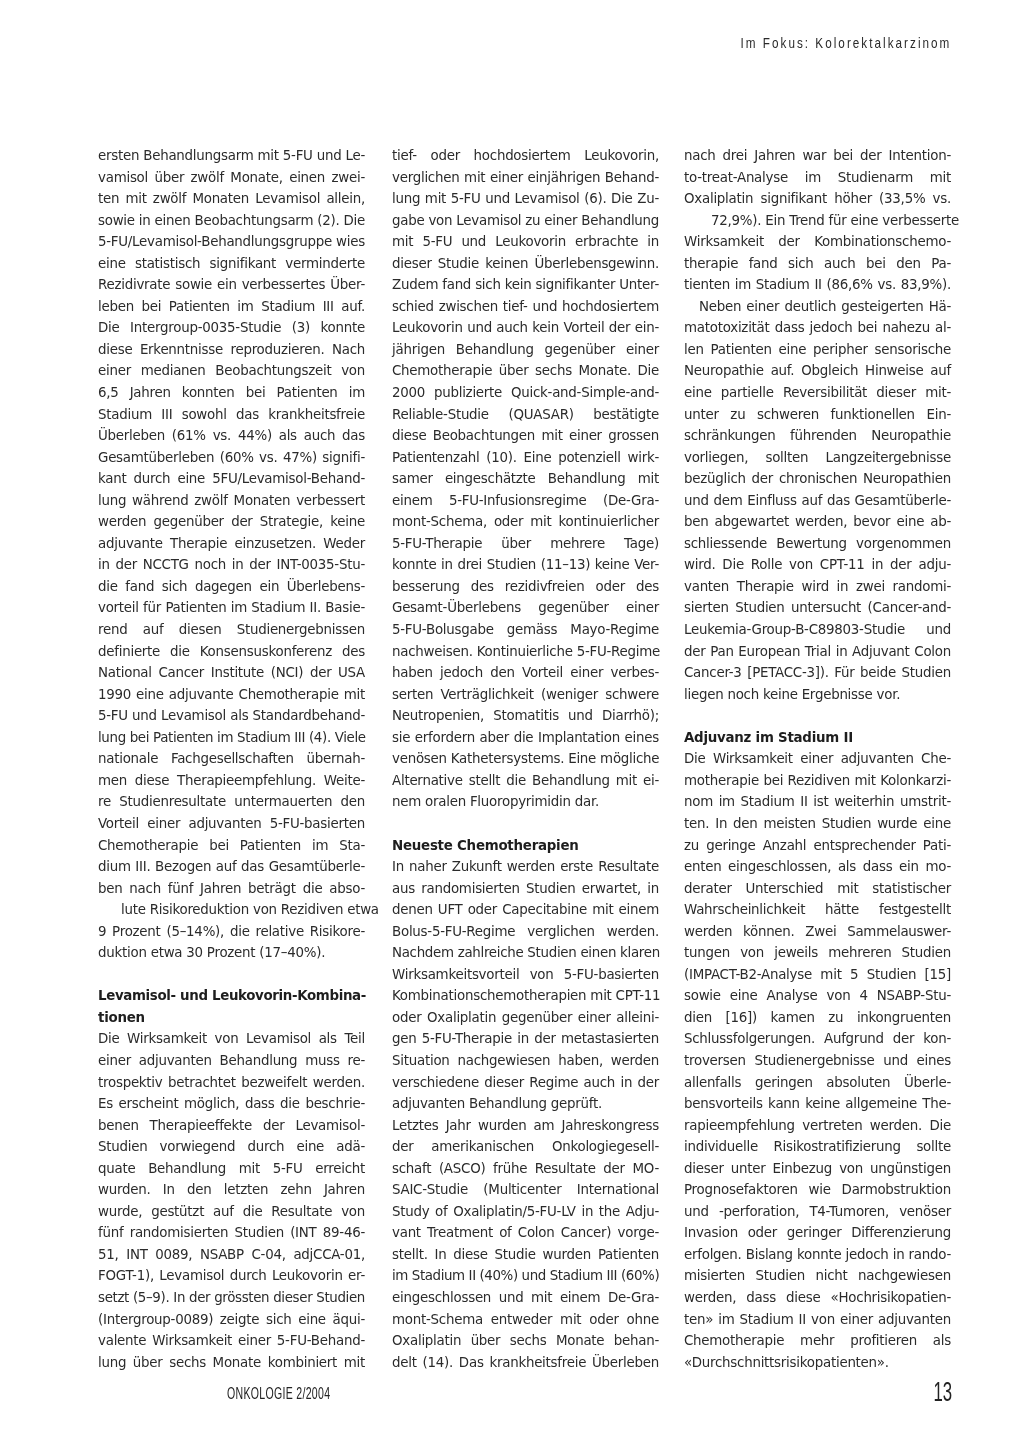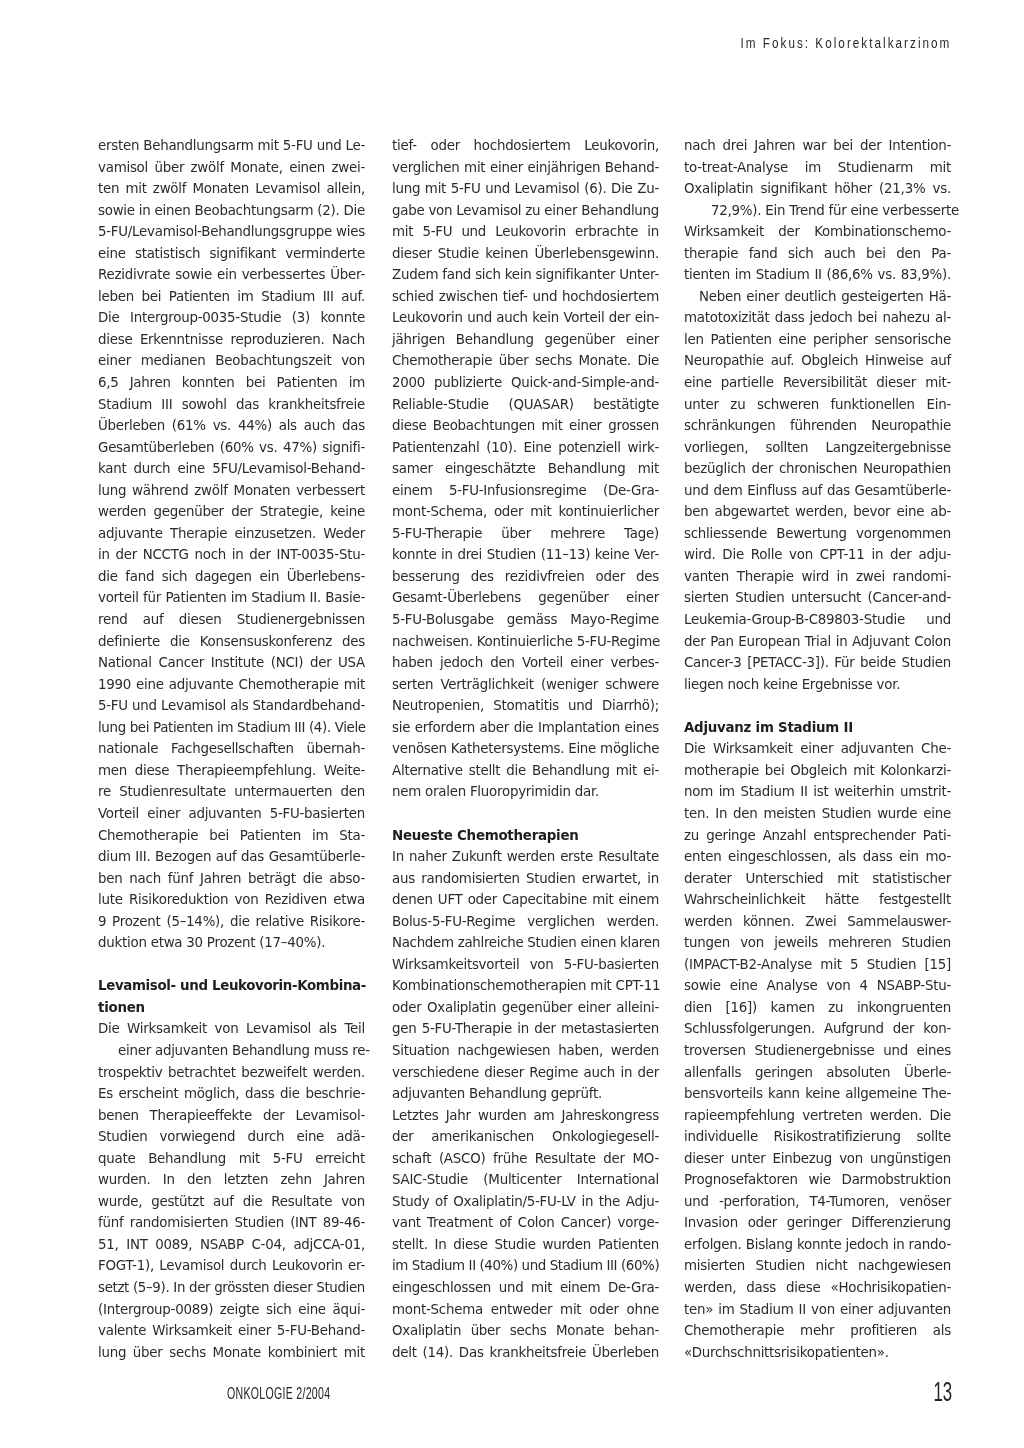--- a/index.html
+++ b/index.html
@@ -1,21 +1,21 @@
 <!DOCTYPE html>
 <html><head>
 <meta charset="utf-8">
 <style>
   html, body { margin: 0; padding: 0; background: #ffffff; }
   body { width: 1024px; height: 1448px; position: relative; overflow: hidden;
          font-family: "DejaVu Sans", sans-serif; color: #2b2b2b; }
   .running-head { position: absolute; top: 34px; right: 73px;
          font-family: "Liberation Sans Narrow", "Liberation Sans", sans-serif;
          font-size: 15px; letter-spacing: 2.6px; color: #2a2a2a; transform: scaleX(0.78); transform-origin: right center; }
-  .col { position: absolute; top: 135px; width: 267px; }
+  .col { position: absolute; top: 145px; width: 267px; }
   .col.c1 { left: 98px; }
   .col.c2 { left: 392px; }
   .col.c3 { left: 684px; }
   .line { display: block; height: 21.55px; line-height: 21.55px; font-size: 13.4px;
           text-align: justify; text-align-last: justify; white-space: nowrap; overflow: visible;
           letter-spacing: -0.25px; }
   .line.last { text-align-last: left; }
   .line.blank { }
   .line.head { font-weight: bold; color: #1e1e1e; }
   .footer-journal { position: absolute; top: 1384px; left: 227px;
@@ -59,28 +59,28 @@
     <span class="line" style="display: block; white-space: nowrap;">1990 eine adjuvante Chemotherapie mit</span>
     <span class="line" style="display: block; white-space: nowrap;">5-FU und Levamisol als Standardbehand-</span>
     <span class="line" style="display: block; white-space: nowrap; letter-spacing: -0.35px;">lung bei Patienten im Stadium III (4). Viele</span>
     <span class="line" style="display: block; white-space: nowrap;">nationale Fachgesellschaften übernah-</span>
     <span class="line" style="display: block; white-space: nowrap;">men diese Therapieempfehlung. Weite-</span>
     <span class="line" style="display: block; white-space: nowrap;">re Studienresultate untermauerten den</span>
     <span class="line" style="display: block; white-space: nowrap;">Vorteil einer adjuvanten 5-FU-basierten</span>
     <span class="line" style="display: block; white-space: nowrap;">Chemotherapie bei Patienten im Sta-</span>
     <span class="line" style="display: block; white-space: nowrap;">dium III. Bezogen auf das Gesamtüberle-</span>
     <span class="line" style="display: block; white-space: nowrap;">ben nach fünf Jahren beträgt die abso-</span>
-    <span class="line" style="display: block; white-space: nowrap;">lute Risikoreduktion von Rezidiven etwa</span>
+    <span class="line" style="display: block; white-space: nowrap; margin-left: 23px;">lute Risikoreduktion von Rezidiven etwa</span>
     <span class="line" style="display: block; white-space: nowrap;">9 Prozent (5–14%), die relative Risikore-</span>
     <span class="line last" style="display: block; white-space: nowrap;">duktion etwa 30 Prozent (17–40%).</span>
     <span class="line blank" style="display: block; white-space: nowrap;"></span>
     <span class="line head" style="display: block; white-space: nowrap; letter-spacing: -0.35px;">Levamisol- und Leukovorin-Kombina-</span>
     <span class="line head last" style="display: block; white-space: nowrap;">tionen</span>
     <span class="line" style="display: block; white-space: nowrap;">Die Wirksamkeit von Levamisol als Teil</span>
-    <span class="line" style="display: block; white-space: nowrap; margin-left: 20px;">einer adjuvanten Behandlung muss re-</span>
+    <span class="line" style="display: block; white-space: nowrap;">einer adjuvanten Behandlung muss re-</span>
     <span class="line" style="display: block; white-space: nowrap;">trospektiv betrachtet bezweifelt werden.</span>
     <span class="line" style="display: block; white-space: nowrap;">Es erscheint möglich, dass die beschrie-</span>
     <span class="line" style="display: block; white-space: nowrap;">benen Therapieeffekte der Levamisol-</span>
     <span class="line" style="display: block; white-space: nowrap;">Studien vorwiegend durch eine adä-</span>
     <span class="line" style="display: block; white-space: nowrap;">quate Behandlung mit 5-FU erreicht</span>
     <span class="line" style="display: block; white-space: nowrap;">wurden. In den letzten zehn Jahren</span>
     <span class="line" style="display: block; white-space: nowrap;">wurde, gestützt auf die Resultate von</span>
     <span class="line" style="display: block; white-space: nowrap;">fünf randomisierten Studien (INT 89-46-</span>
     <span class="line" style="display: block; white-space: nowrap;">51, INT 0089, NSABP C-04, adjCCA-01,</span>
     <span class="line" style="display: block; white-space: nowrap;">FOGT-1), Levamisol durch Leukovorin er-</span>
@@ -144,21 +144,21 @@
     <span class="line" style="display: block; white-space: nowrap;">stellt. In diese Studie wurden Patienten</span>
     <span class="line" style="display: block; white-space: nowrap; letter-spacing: -0.4px;">im Stadium II (40%) und Stadium III (60%)</span>
     <span class="line" style="display: block; white-space: nowrap;">eingeschlossen und mit einem De-Gra-</span>
     <span class="line" style="display: block; white-space: nowrap;">mont-Schema entweder mit oder ohne</span>
     <span class="line" style="display: block; white-space: nowrap;">Oxaliplatin über sechs Monate behan-</span>
     <span class="line" style="display: block; white-space: nowrap;">delt (14). Das krankheitsfreie Überleben</span>
   </div>
 <div class="col c3">
     <span class="line" style="display: block; white-space: nowrap;">nach drei Jahren war bei der Intention-</span>
     <span class="line" style="display: block; white-space: nowrap;">to-treat-Analyse im Studienarm mit</span>
-    <span class="line" style="display: block; white-space: nowrap;">Oxaliplatin signifikant höher (21,3% vs.</span>
+    <span class="line" style="display: block; white-space: nowrap;">Oxaliplatin signifikant höher (33,5% vs.</span>
     <span class="line" style="display: block; white-space: nowrap; margin-left: 27px;">72,9%). Ein Trend für eine verbesserte</span>
     <span class="line" style="display: block; white-space: nowrap;">Wirksamkeit der Kombinationschemo-</span>
     <span class="line" style="display: block; white-space: nowrap;">therapie fand sich auch bei den Pa-</span>
     <span class="line" style="display: block; white-space: nowrap;">tienten im Stadium II (86,6% vs. 83,9%).</span>
     <span class="line" style="display: block; white-space: nowrap; margin-left: 15px;">Neben einer deutlich gesteigerten Hä-</span>
     <span class="line" style="display: block; white-space: nowrap;">matotoxizität dass jedoch bei nahezu al-</span>
     <span class="line" style="display: block; white-space: nowrap;">len Patienten eine peripher sensorische</span>
     <span class="line" style="display: block; white-space: nowrap;">Neuropathie auf. Obgleich Hinweise auf</span>
     <span class="line" style="display: block; white-space: nowrap;">eine partielle Reversibilität dieser mit-</span>
     <span class="line" style="display: block; white-space: nowrap;">unter zu schweren funktionellen Ein-</span>
@@ -171,21 +171,21 @@
     <span class="line" style="display: block; white-space: nowrap;">wird. Die Rolle von CPT-11 in der adju-</span>
     <span class="line" style="display: block; white-space: nowrap;">vanten Therapie wird in zwei randomi-</span>
     <span class="line" style="display: block; white-space: nowrap;">sierten Studien untersucht (Cancer-and-</span>
     <span class="line" style="display: block; white-space: nowrap;">Leukemia-Group-B-C89803-Studie und</span>
     <span class="line" style="display: block; white-space: nowrap;">der Pan European Trial in Adjuvant Colon</span>
     <span class="line" style="display: block; white-space: nowrap;">Cancer-3 [PETACC-3]). Für beide Studien</span>
     <span class="line last" style="display: block; white-space: nowrap;">liegen noch keine Ergebnisse vor.</span>
     <span class="line blank" style="display: block; white-space: nowrap;"></span>
     <span class="line head last" style="display: block; white-space: nowrap;">Adjuvanz im Stadium II</span>
     <span class="line" style="display: block; white-space: nowrap;">Die Wirksamkeit einer adjuvanten Che-</span>
-    <span class="line" style="display: block; white-space: nowrap;">motherapie bei Obgleich mit Kolonkarzi-</span>
+    <span class="line" style="display: block; white-space: nowrap;">motherapie bei Rezidiven mit Kolonkarzi-</span>
     <span class="line" style="display: block; white-space: nowrap;">nom im Stadium II ist weiterhin umstrit-</span>
     <span class="line" style="display: block; white-space: nowrap;">ten. In den meisten Studien wurde eine</span>
     <span class="line" style="display: block; white-space: nowrap;">zu geringe Anzahl entsprechender Pati-</span>
     <span class="line" style="display: block; white-space: nowrap;">enten eingeschlossen, als dass ein mo-</span>
     <span class="line" style="display: block; white-space: nowrap;">derater Unterschied mit statistischer</span>
     <span class="line" style="display: block; white-space: nowrap;">Wahrscheinlichkeit hätte festgestellt</span>
     <span class="line" style="display: block; white-space: nowrap;">werden können. Zwei Sammelauswer-</span>
     <span class="line" style="display: block; white-space: nowrap;">tungen von jeweils mehreren Studien</span>
     <span class="line" style="display: block; white-space: nowrap;">(IMPACT-B2-Analyse mit 5 Studien [15]</span>
     <span class="line" style="display: block; white-space: nowrap;">sowie eine Analyse von 4 NSABP-Stu-</span>

